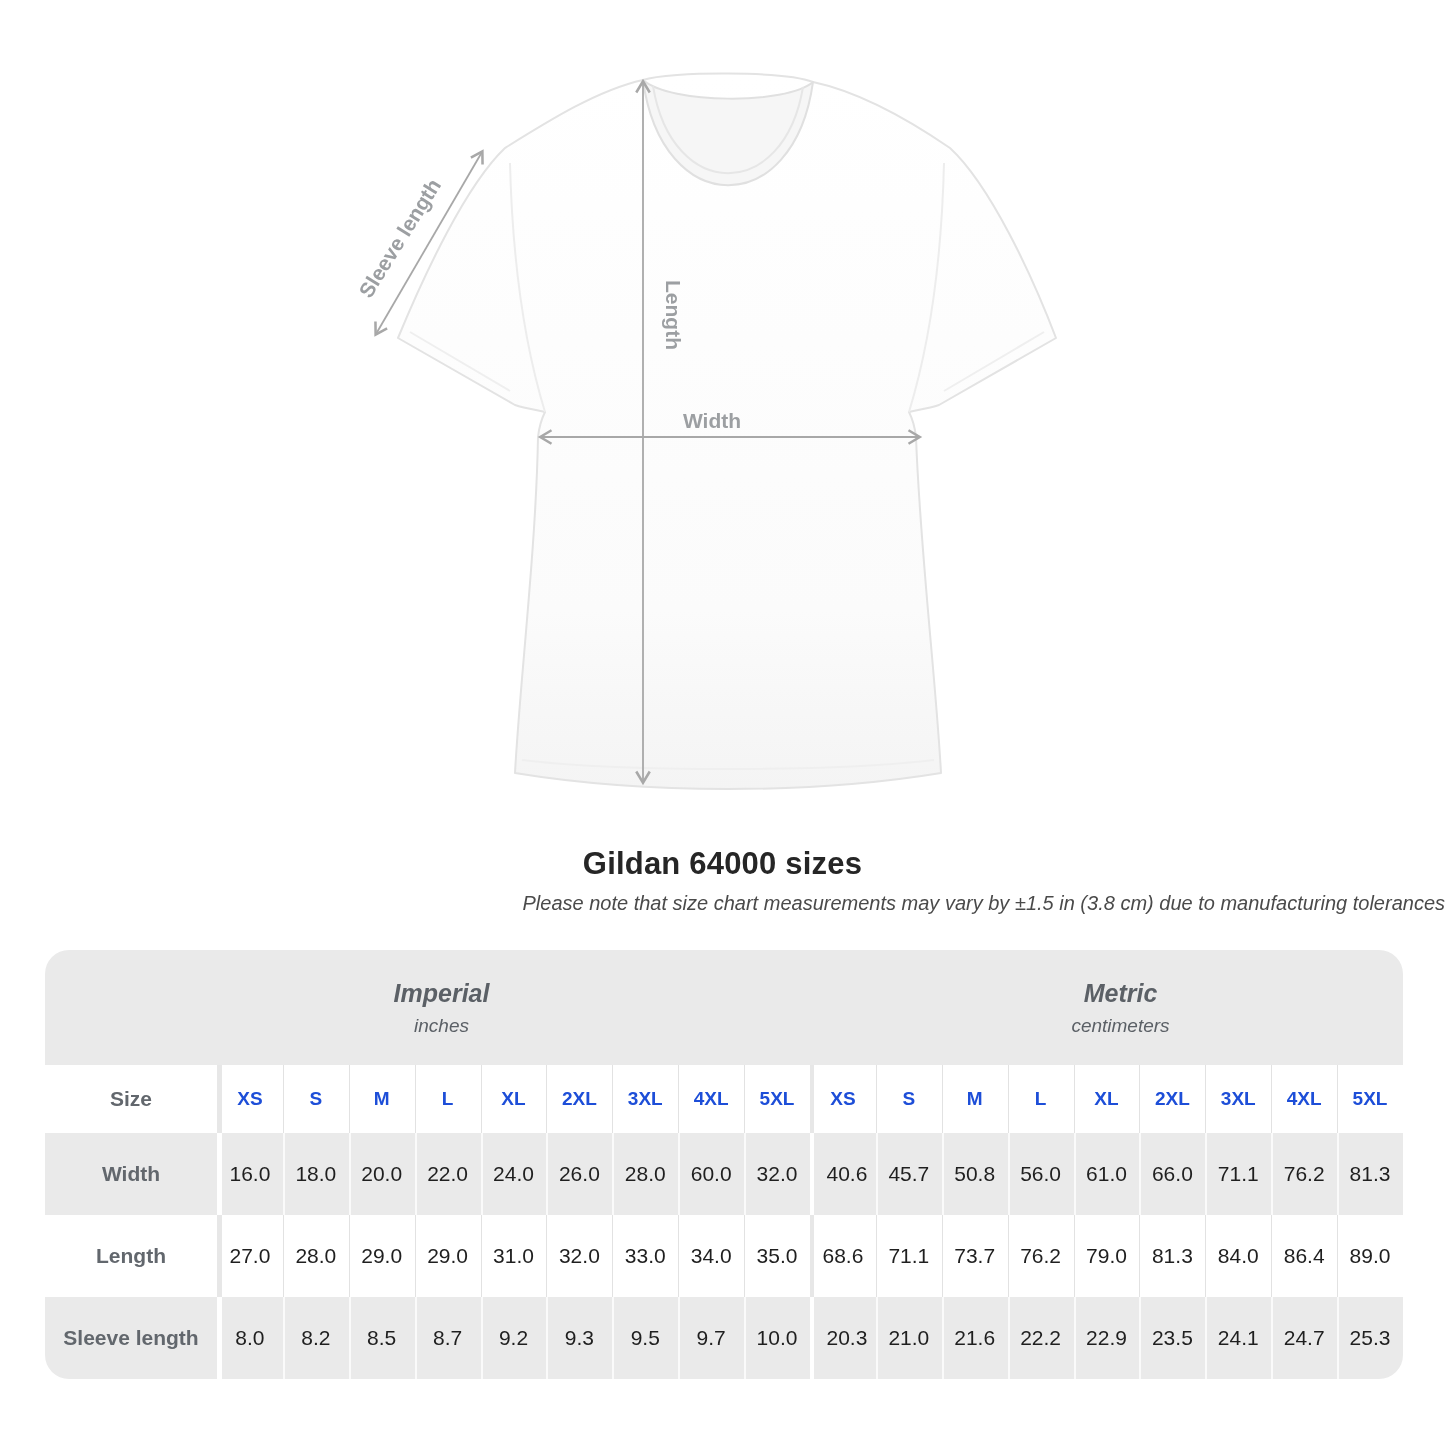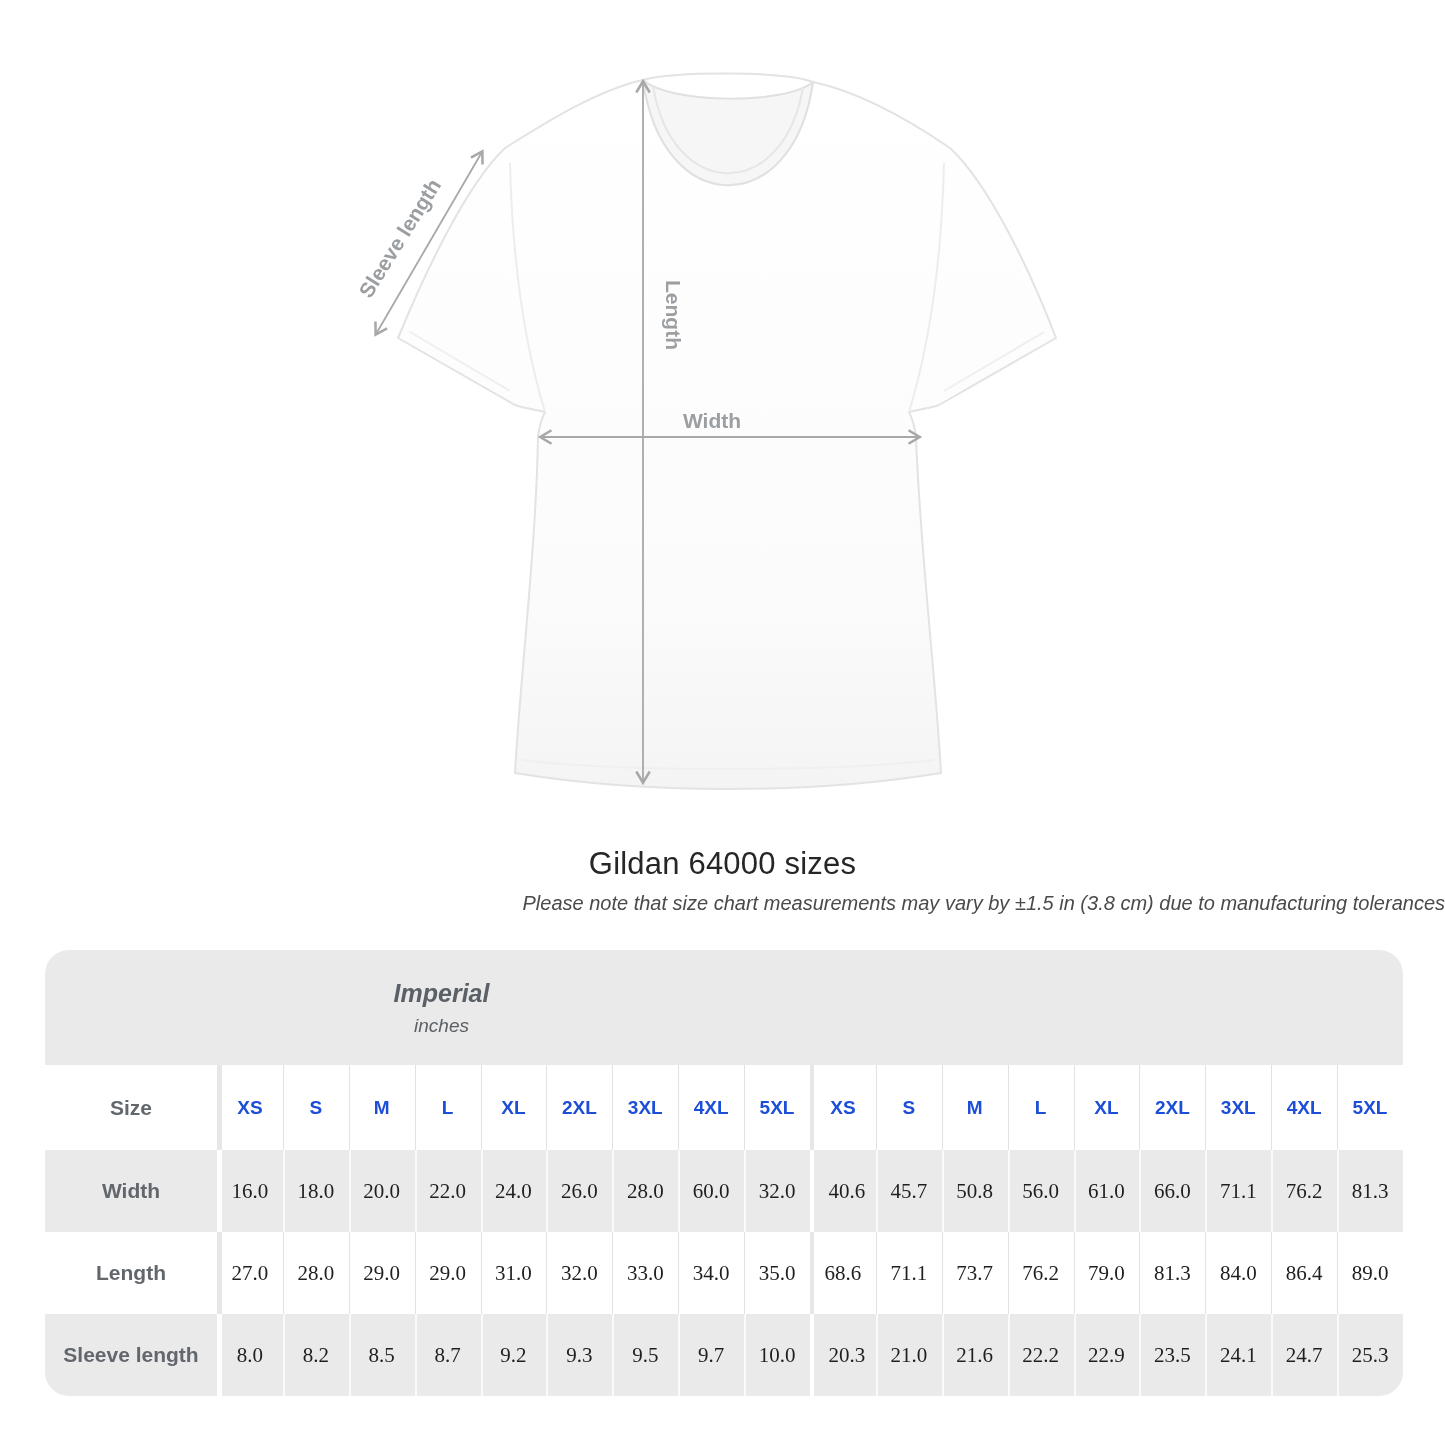--- a/index.html
+++ b/index.html
@@ -4,44 +4,44 @@
 <style>
   html,body{margin:0;padding:0;background:#ffffff;}
   body{font-family:"Liberation Sans","DejaVu Sans",sans-serif;}
   .page{position:relative;width:1445px;height:1445px;background:#ffffff;overflow:hidden;}
 
   
   .diagram-wrap{position:absolute;left:340px;top:30px;width:770px;height:800px;}
 
   
   .chart-title{position:absolute;left:0;top:846px;width:100%;text-align:center;
-    font-size:31px;font-weight:normal;color:#262626;letter-spacing:.2px;}
+    font-size:31px;font-weight:bold;color:#262626;letter-spacing:.2px;}
   .chart-subtitle{position:absolute;left:0;top:892px;width:100%;text-align:right;
     font-size:20px;font-style:italic;color:#4a4a4a;}
 
   
   .size-table{position:absolute;left:45px;top:950px;width:1358px;}
   .band{display:grid;grid-template-columns:172px repeat(18,1fr);height:115px;
     background:#eaeaea;border-radius:24px 24px 0 0;}
   .band-sec{display:flex;flex-direction:column;align-items:center;justify-content:center;gap:7px;padding-left:28px;}
   .band-left{grid-column:1/11;}
   .band-right{grid-column:11/20;}
   .band-title{font-size:25px;font-weight:bold;font-style:italic;color:#5b6066;}
   .band-unit{font-size:19px;font-style:italic;color:#5b6066;}
 
   .trow{display:grid;grid-template-columns:172px repeat(18,1fr);}
   .rw{background:#ffffff;}
   .rg{background:#eaeaea;}
-  .size-row{height:85px;}
+  .size-row{height:68px;}
   .data-row{height:82px;}
   .last-row{border-radius:0 0 24px 24px;}
   .c{display:flex;align-items:center;justify-content:center;}
   .hdr{font-size:19px;font-weight:bold;color:#1d4ed8;text-align:center;}
   .lbl{font-size:21px;font-weight:bold;color:#62676d;}
-  .val{font-size:21px;color:#1f1f1f;font-family:Liberation Serif, serif;}
+  .val{font-size:21px;color:#1f1f1f;}
 
   .rw .sep{box-shadow:inset 1px 0 0 #e2e2e2;}
   .rw .sep-a{box-shadow:inset 5px 0 0 #e7e7e7;}
   .rw .sep-b{box-shadow:inset 4px 0 0 #e7e7e7;}
   .rg .sep{box-shadow:inset 2px 0 0 #fafafa;}
   .rg .sep-a{box-shadow:inset 5px 0 0 #ffffff;}
   .rg .sep-b{box-shadow:inset 4px 0 0 #ffffff;padding-left:8px;}
 </style>
 </head>
 <body>
@@ -106,20 +106,24 @@
   </div>
 
   <div class="chart-title">Gildan 64000 sizes</div>
   <div class="chart-subtitle">Please note that size chart measurements may vary by ±1.5 in (3.8 cm) due to manufacturing tolerances</div>
 
   <div class="size-table" id="size-table">
     <div class="band">
       <div class="band-sec band-left">
         <div class="band-title">Imperial</div>
         <div class="band-unit">inches</div>
+      </div>
+      <div class="band-sec band-right">
+        <div class="band-title">Metric</div>
+        <div class="band-unit">centimeters</div>
       </div>
     </div>
 
   <div class="trow rw size-row">
         <div class="c lbl">Size</div>
         <div class="c sep-a hdr">XS</div>
         <div class="c sep hdr">S</div>
         <div class="c sep hdr">M</div>
         <div class="c sep hdr">L</div>
         <div class="c sep hdr">XL</div>

